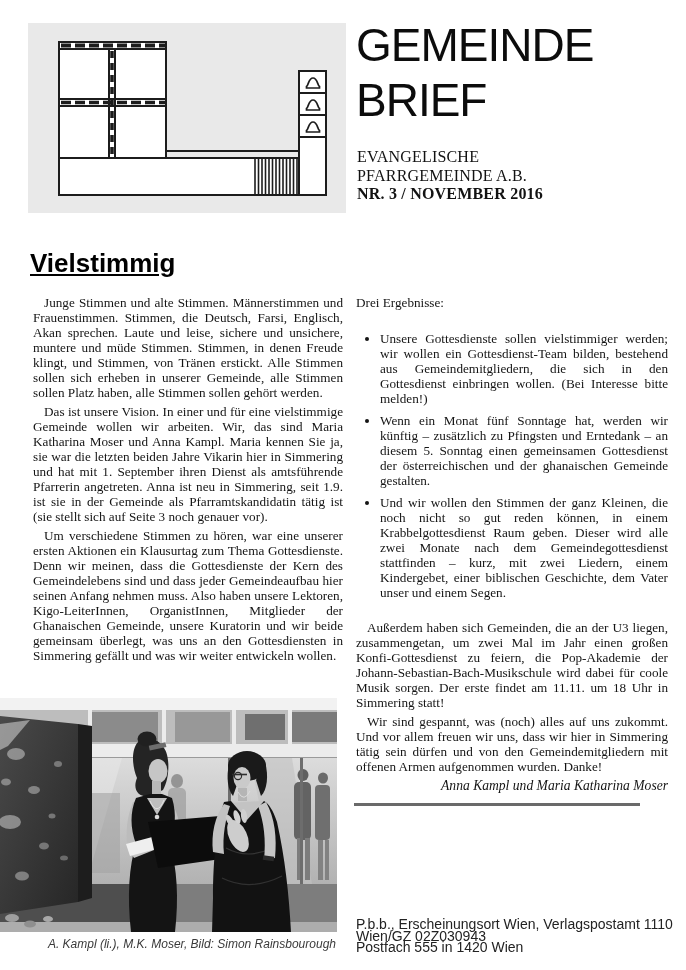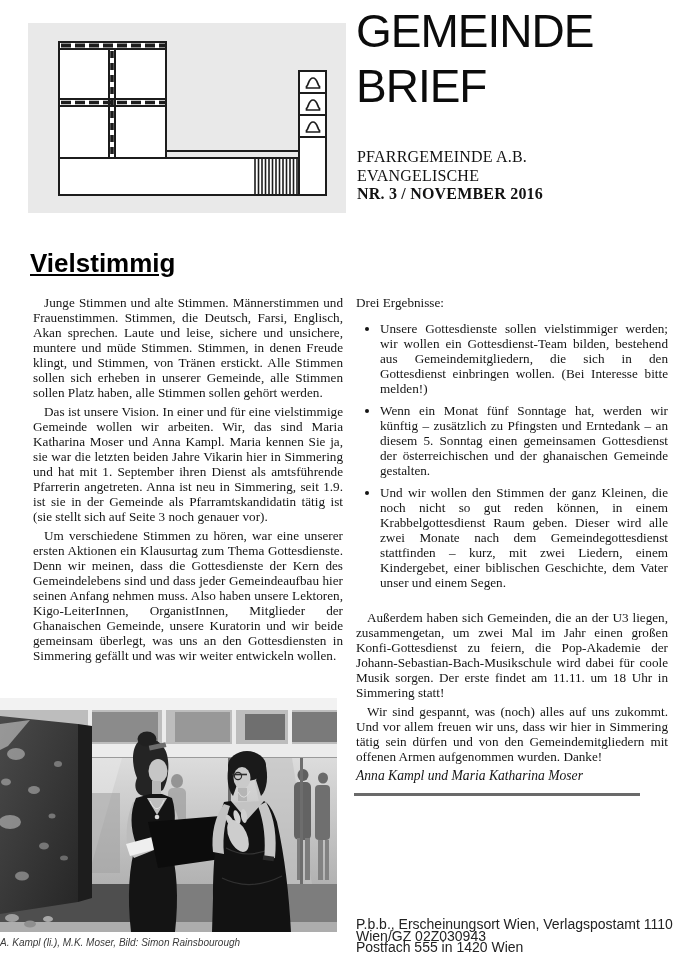--- a/index.html
+++ b/index.html
@@ -2,46 +2,46 @@
 <html lang="de"><head>
 <meta charset="utf-8">
 <style>
   html,body{margin:0;padding:0;background:#ffffff;}
   .page{position:relative;width:686px;height:970px;background:#ffffff;overflow:hidden;
         font-family:"Liberation Serif",serif;color:#141414;}
 
   
   .logo-box{position:absolute;left:28px;top:23px;width:318px;height:190px;background:#e9e9e9;}
   .logo-box svg{position:absolute;left:29px;top:16px;}
-  .mast-title{position:absolute;left:356px;top:4px;
+  .mast-title{position:absolute;left:356px;top:18px;
       font-family:"Liberation Sans",sans-serif;font-size:46px;line-height:55px;
       font-weight:400;letter-spacing:-1px;color:#0c0c0c;white-space:nowrap;}
   .mast-sub{position:absolute;left:357px;top:148px;
       font-family:"Liberation Serif",serif;font-size:16px;line-height:18.5px;
       letter-spacing:.2px;color:#121212;white-space:nowrap;}
   .mast-sub .issue{font-weight:700;}
 
   
   .headline{position:absolute;left:30px;top:246px;margin:0;
       font-family:"Liberation Sans",sans-serif;font-weight:700;font-size:26px;line-height:34px;color:#000;text-decoration:underline;}
   .col{position:absolute;top:295px;font-size:13.2px;line-height:15px;text-align:justify;
       hyphens:auto;-webkit-hyphens:auto;}
   .col-left{left:33px;width:310px;height:402px;overflow:hidden;}
   .col-right{left:356px;width:312px;}
   .col p{margin:0 0 4px 0;text-indent:11px;}
-  .col p.noindent{text-indent:0;margin-bottom:11px;}
+  .col p.noindent{text-indent:0;margin-bottom:21px;}
   .col ul{margin:1px 0 20px 0;padding:0 0 0 24px;list-style:disc outside;}
   .col li{margin:0 0 7px 0;}
-  .signature{text-align:left;font-style:italic;font-size:13.6px;margin-top:2px;}
+  .signature{text-align:right;font-style:italic;font-size:13.6px;margin-top:2px;}
   .rule{width:286px;height:2.5px;background:#6a6a6a;margin:10px 0 0 -2px;}
 
   
   .photo{position:absolute;left:0;top:698px;width:337px;height:234px;line-height:0;}
-  .caption{position:absolute;left:0;top:937px;width:336px;
-      font-family:"Liberation Sans",sans-serif;font-style:italic;font-size:10px;color:#3a3a3a;}
+  .caption{position:absolute;left:0;top:937px;width:336px;text-align:right;
+      font-family:"Liberation Sans",sans-serif;font-style:italic;font-size:12px;color:#3a3a3a;}
 
   
   .footer{position:absolute;left:356px;top:919px;
       font-family:"Liberation Sans",sans-serif;font-size:14px;line-height:11.5px;color:#222;}
 </style>
 </head>
 <body>
 
 <div class="page">
 
@@ -95,22 +95,22 @@
         </g>
       </g>
     </svg>
   </div>
 
   <div class="mast-title">
     <div>GEMEINDE</div>
     <div>BRIEF</div>
   </div>
   <div class="mast-sub">
+    <div>EVANGELISCHE</div>
     <div>PFARRGEMEINDE A.B.</div>
-    <div>EVANGELISCHE</div>
     <div class="issue">NR. 3 / NOVEMBER 2016</div>
   </div>
 
   <h1 class="headline">Vielstimmig</h1>
 
   <div class="col col-left">
     <p>Junge Stimmen und alte Stimmen. Männerstimmen und Frauenstimmen. Stimmen, die Deutsch, Farsi, Englisch, Akan sprechen. Laute und leise, sichere und unsichere, muntere und müde Stimmen. Stimmen, in denen Freude klingt, und Stimmen, von Tränen erstickt. Alle Stimmen sollen sich erheben in unserer Gemeinde, alle Stimmen sollen Platz haben, alle Stimmen sollen gehört werden.</p>
     <p>Das ist unsere Vision. In einer und für eine vielstimmige Gemeinde wollen wir arbeiten. Wir, das sind Maria Katharina Moser und Anna Kampl. Maria kennen Sie ja, sie war die letzten beiden Jahre Vikarin hier in Simmering und hat mit 1. September ihren Dienst als amtsführende Pfarrerin angetreten. Anna ist neu in Simmering, seit 1.9. ist sie in der Gemeinde als Pfarramtskandidatin tätig ist (sie stellt sich auf Seite 3 noch genauer vor).</p>
     <p>Um verschiedene Stimmen zu hören, war eine unserer ersten Aktionen ein Klausurtag zum Thema Gottesdienste. Denn wir meinen, dass die Gottesdienste der Kern des Gemeindelebens sind und dass jeder Gemeindeaufbau hier seinen Anfang nehmen muss. Also haben unsere Lektoren, Kigo-LeiterInnen, OrganistInnen, Mitglieder der Ghanaischen Gemeinde, unsere Kuratorin und wir beide gemeinsam überlegt, was uns an den Gottesdiensten in Simmering gefällt und was wir weiter entwickeln wollen.</p>
   </div>

